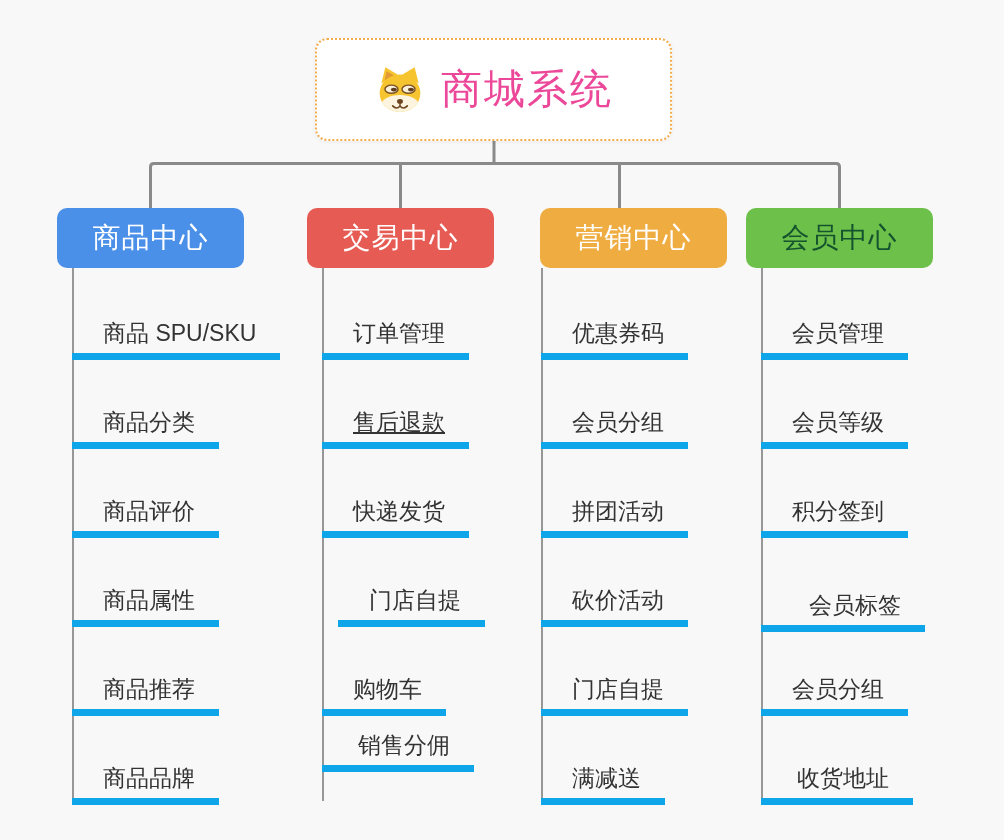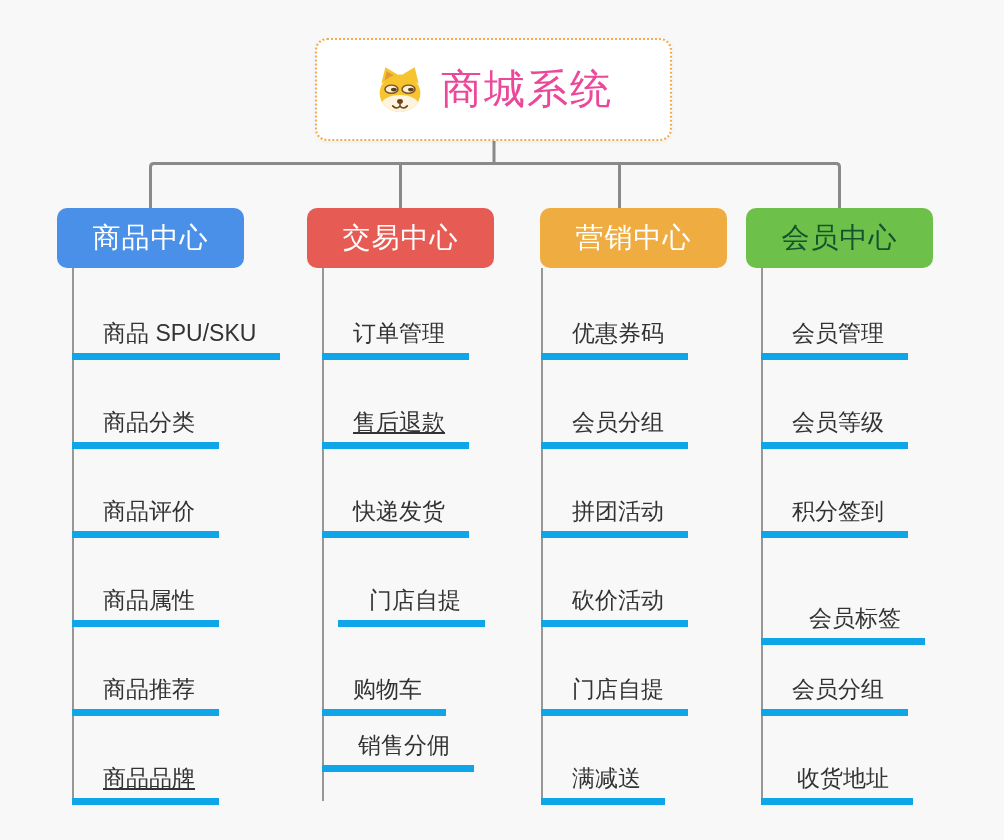--- a/index.html
+++ b/index.html
@@ -67,21 +67,21 @@
   </div>
 
   <div id="branches">
       <div class="branch-header" style="left: 57px; top: 208px; background: rgb(74, 143, 232); color: rgb(255, 255, 255);">商品中心</div>
       <div class="trunk" style="left: 72px; top: 268px; height: 533px;"></div>
       <div class="leaf" style="left: 72px; top: 315px;">商品 SPU/SKU</div>
       <div class="leaf" style="left: 72px; top: 404px;">商品分类</div>
       <div class="leaf" style="left: 72px; top: 493px;">商品评价</div>
       <div class="leaf" style="left: 72px; top: 582px;">商品属性</div>
       <div class="leaf" style="left: 72px; top: 671px;">商品推荐</div>
-      <div class="leaf" style="left: 72px; top: 760px; text-decoration: underline;">商品品牌</div>
+      <div class="leaf" style="left: 72px; top: 760px;">商品品牌</div>
       <div class="branch-header" style="left: 307px; top: 208px; background: rgb(230, 91, 84); color: rgb(255, 255, 255);">交易中心</div>
       <div class="trunk" style="left: 322px; top: 268px; height: 533px;"></div>
       <div class="leaf" style="left: 322px; top: 315px;">订单管理</div>
       <div class="leaf" style="left: 322px; top: 404px; text-decoration: underline;">售后退款</div>
       <div class="leaf" style="left: 322px; top: 493px;">快递发货</div>
       <div class="leaf" style="left: 322px; top: 582px; margin-left: 16px;">门店自提</div>
       <div class="leaf" style="left: 322px; top: 671px;">购物车</div>
       <div class="leaf" style="left: 322px; top: 727px; padding-left: 36px;">销售分佣</div>
       <div class="branch-header" style="left: 540px; top: 208px; background: rgb(239, 172, 64); color: rgb(255, 255, 255);">营销中心</div>
       <div class="trunk" style="left: 541px; top: 268px; height: 533px;"></div>
@@ -89,18 +89,18 @@
       <div class="leaf" style="left: 541px; top: 404px;">会员分组</div>
       <div class="leaf" style="left: 541px; top: 493px;">拼团活动</div>
       <div class="leaf" style="left: 541px; top: 582px;">砍价活动</div>
       <div class="leaf" style="left: 541px; top: 671px;">门店自提</div>
       <div class="leaf" style="left: 541px; top: 760px;">满减送</div>
       <div class="branch-header" style="left: 746px; top: 208px; background: rgb(109, 192, 74); color: #14532d;">会员中心</div>
       <div class="trunk" style="left: 761px; top: 268px; height: 533px;"></div>
       <div class="leaf" style="left: 761px; top: 315px;">会员管理</div>
       <div class="leaf" style="left: 761px; top: 404px;">会员等级</div>
       <div class="leaf" style="left: 761px; top: 493px;">积分签到</div>
-      <div class="leaf" style="left: 761px; top: 600px; padding-left: 48px;">会员标签</div>
+      <div class="leaf" style="left: 761px; top: 587px; padding-left: 48px;">会员标签</div>
       <div class="leaf" style="left: 761px; top: 671px;">会员分组</div>
       <div class="leaf" style="left: 761px; top: 760px; padding-left: 36px;">收货地址</div>
     </div>
 
 </div>
 
 </body></html>

